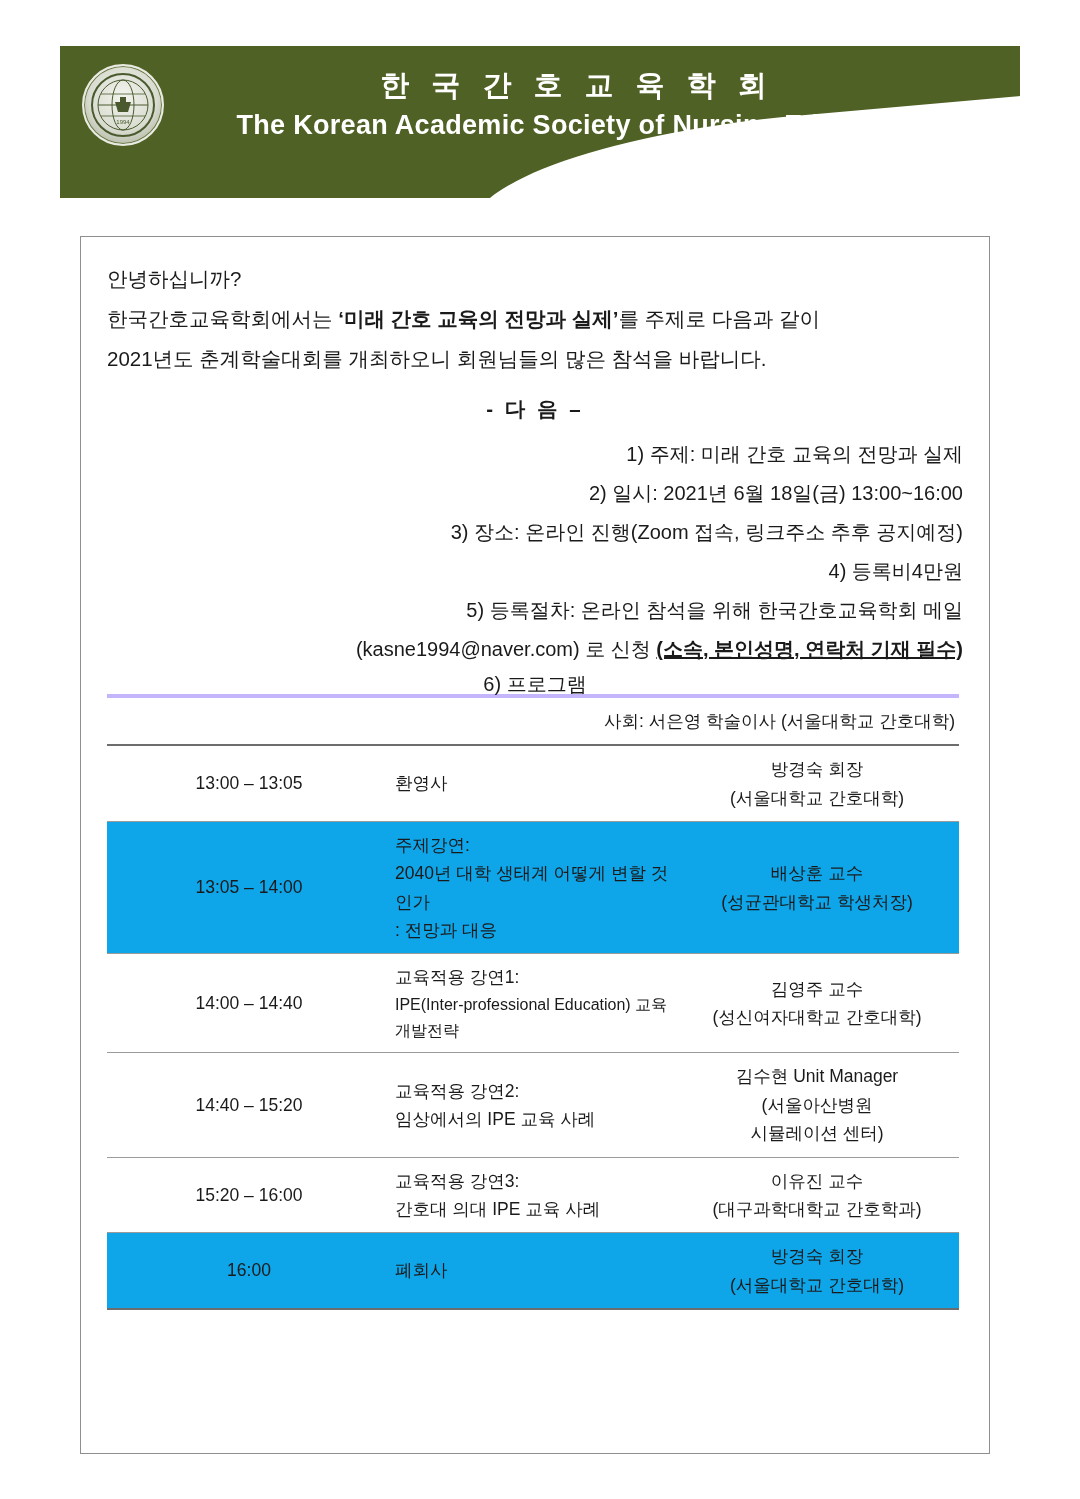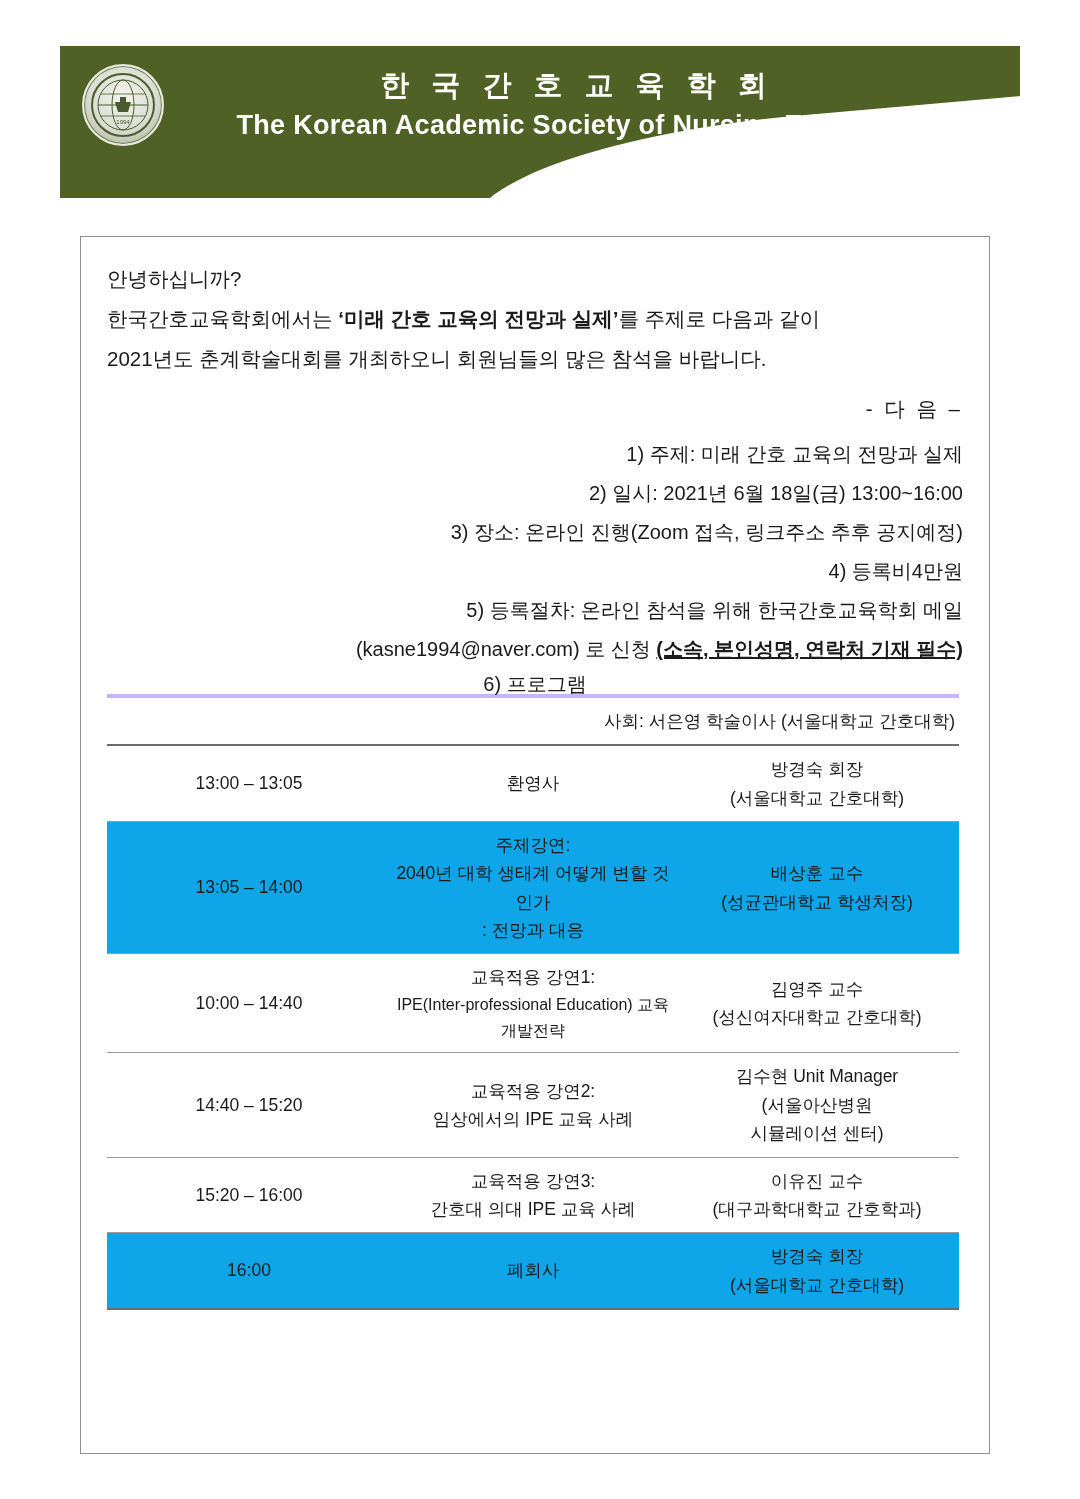--- a/index.html
+++ b/index.html
@@ -103,24 +103,25 @@
   }
   .para {
     font-size: 20.5px;
     line-height: 1.95;
     color: #1a1a1a;
     margin: 0;
   }
   .para.greeting { margin-top: 2px; }
   .bold { font-weight: bold; }
   .center-dash {
-    text-align: right;
+    text-align: center;
     font-size: 20.5px;
     margin: 16px 0 12px 0;
     letter-spacing: 3px;
+    font-weight: bold;
   }
   .item {
     font-size: 20px;
     line-height: 1.95;
     margin: 0;
     text-align: right;
   }
   .item.indent {
     padding-left: 86px;
   }
@@ -152,21 +153,21 @@
     text-align: right;
     border-bottom: 2px solid #6d6d6d;
     border-top: 4px solid #c4b5fd;
     padding: 6px 6px 6px 4px;
     font-size: 17px;
   }
   tr.row td { border-bottom: 1px solid #9b9b9b; }
   tr.row.shaded td { background: #0ea5e9; }
   tr.row:last-child td { border-bottom: 2px solid #6d6d6d; }
   .col-time { width: 168px; text-align: center; }
-  .col-topic { width: 398px; text-align: center; }
+  .col-topic { width: 398px; text-align: left; }
   .col-speaker { width: 286px; text-align: center; }
   .line2 { display: block; }
   .small-ipe { font-size: 16px; }
 </style>
 </head>
 <body>
 
 <div class="page">
 
   <div class="header">
@@ -237,21 +238,21 @@
             <span class="line2">2040년 대학 생태계 어떻게 변할 것인가</span>
             <span class="line2">: 전망과 대응</span>
           </td>
           <td class="col-speaker">
             <span class="line2">배상훈 교수</span>
             <span class="line2">(성균관대학교 학생처장)</span>
           </td>
         </tr>
 
         <tr class="row">
-          <td class="col-time">10:00 – 14:40</td>
+          <td class="col-time">14:00 – 14:40</td>
           <td class="col-topic">
             <span class="line2">교육적용 강연1:</span>
             <span class="line2 small-ipe">IPE(Inter-professional Education) 교육개발전략</span>
           </td>
           <td class="col-speaker">
             <span class="line2">김영주 교수</span>
             <span class="line2">(성신여자대학교 간호대학)</span>
           </td>
         </tr>
 

